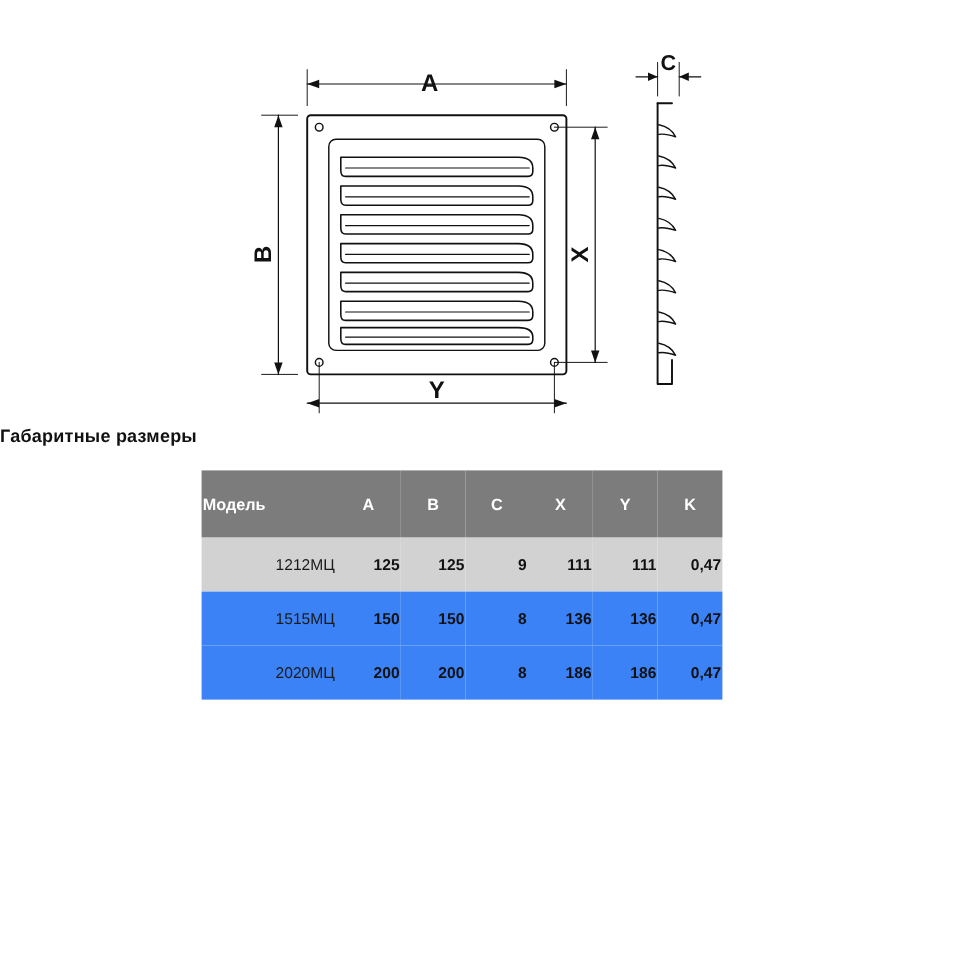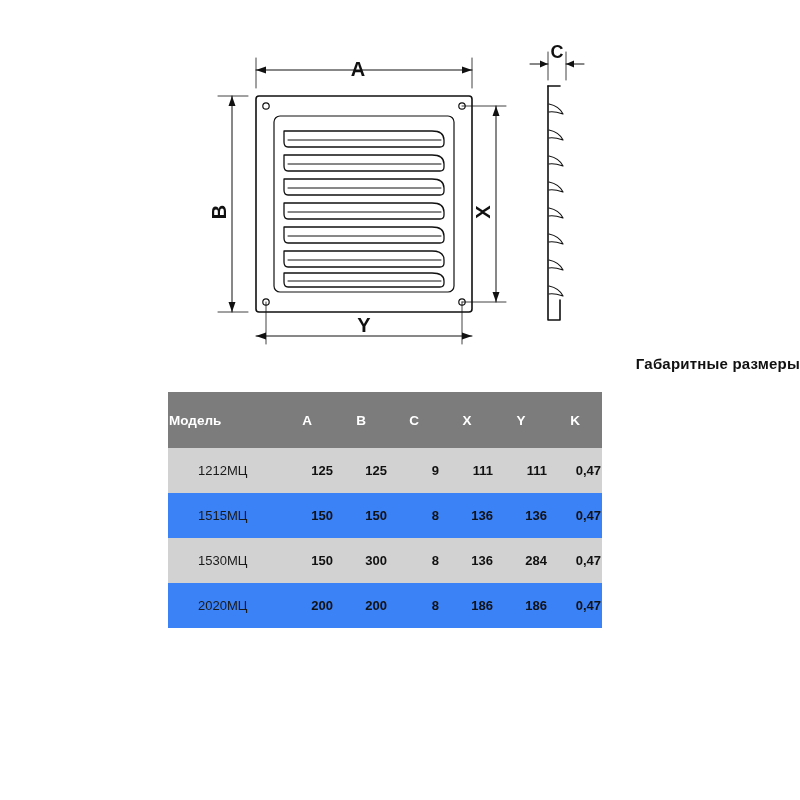--- a/index.html
+++ b/index.html
@@ -32,21 +32,21 @@
   }
   .drawing svg {
     display: block;
   }
 
   .caption {
     position: absolute;
     top: 355px;
     left: 0;
     width: 800px;
-    text-align: right;
+    text-align: left;
     font-size: 15px;
     font-weight: bold;
     letter-spacing: .2px;
     color: #111;
   }
 
   
   .table-wrap {
     position: absolute;
     left: 168px;
@@ -72,21 +72,21 @@
   }
   table.spec td {
     height: 43px;
     text-align: right;
     font-size: 13px;
     font-weight: bold;
     color: #111;
     border: none;
   }
   table.spec td.model-cell {
-    text-align: left;
+    text-align: right;
     padding-left: 30px;
     font-weight: normal;
     color: #1a1a1a;
     font-size: 13px;
   }
   table.spec tr.shaded td {
     background: #d2d2d2;
   }
   table.spec tr.plain td {
     background: #3b82f6;
@@ -227,29 +227,20 @@
         </tr>
         <tr class="plain">
           <td class="model-cell">1515МЦ</td>
           <td>150</td>
           <td>150</td>
           <td>8</td>
           <td>136</td>
           <td>136</td>
           <td>0,47</td>
         </tr>
-        <tr class="shaded">
-          <td class="model-cell">1530МЦ</td>
-          <td>150</td>
-          <td>300</td>
-          <td>8</td>
-          <td>136</td>
-          <td>284</td>
-          <td>0,47</td>
-        </tr>
         <tr class="plain">
           <td class="model-cell">2020МЦ</td>
           <td>200</td>
           <td>200</td>
           <td>8</td>
           <td>186</td>
           <td>186</td>
           <td>0,47</td>
         </tr>
       </tbody>

